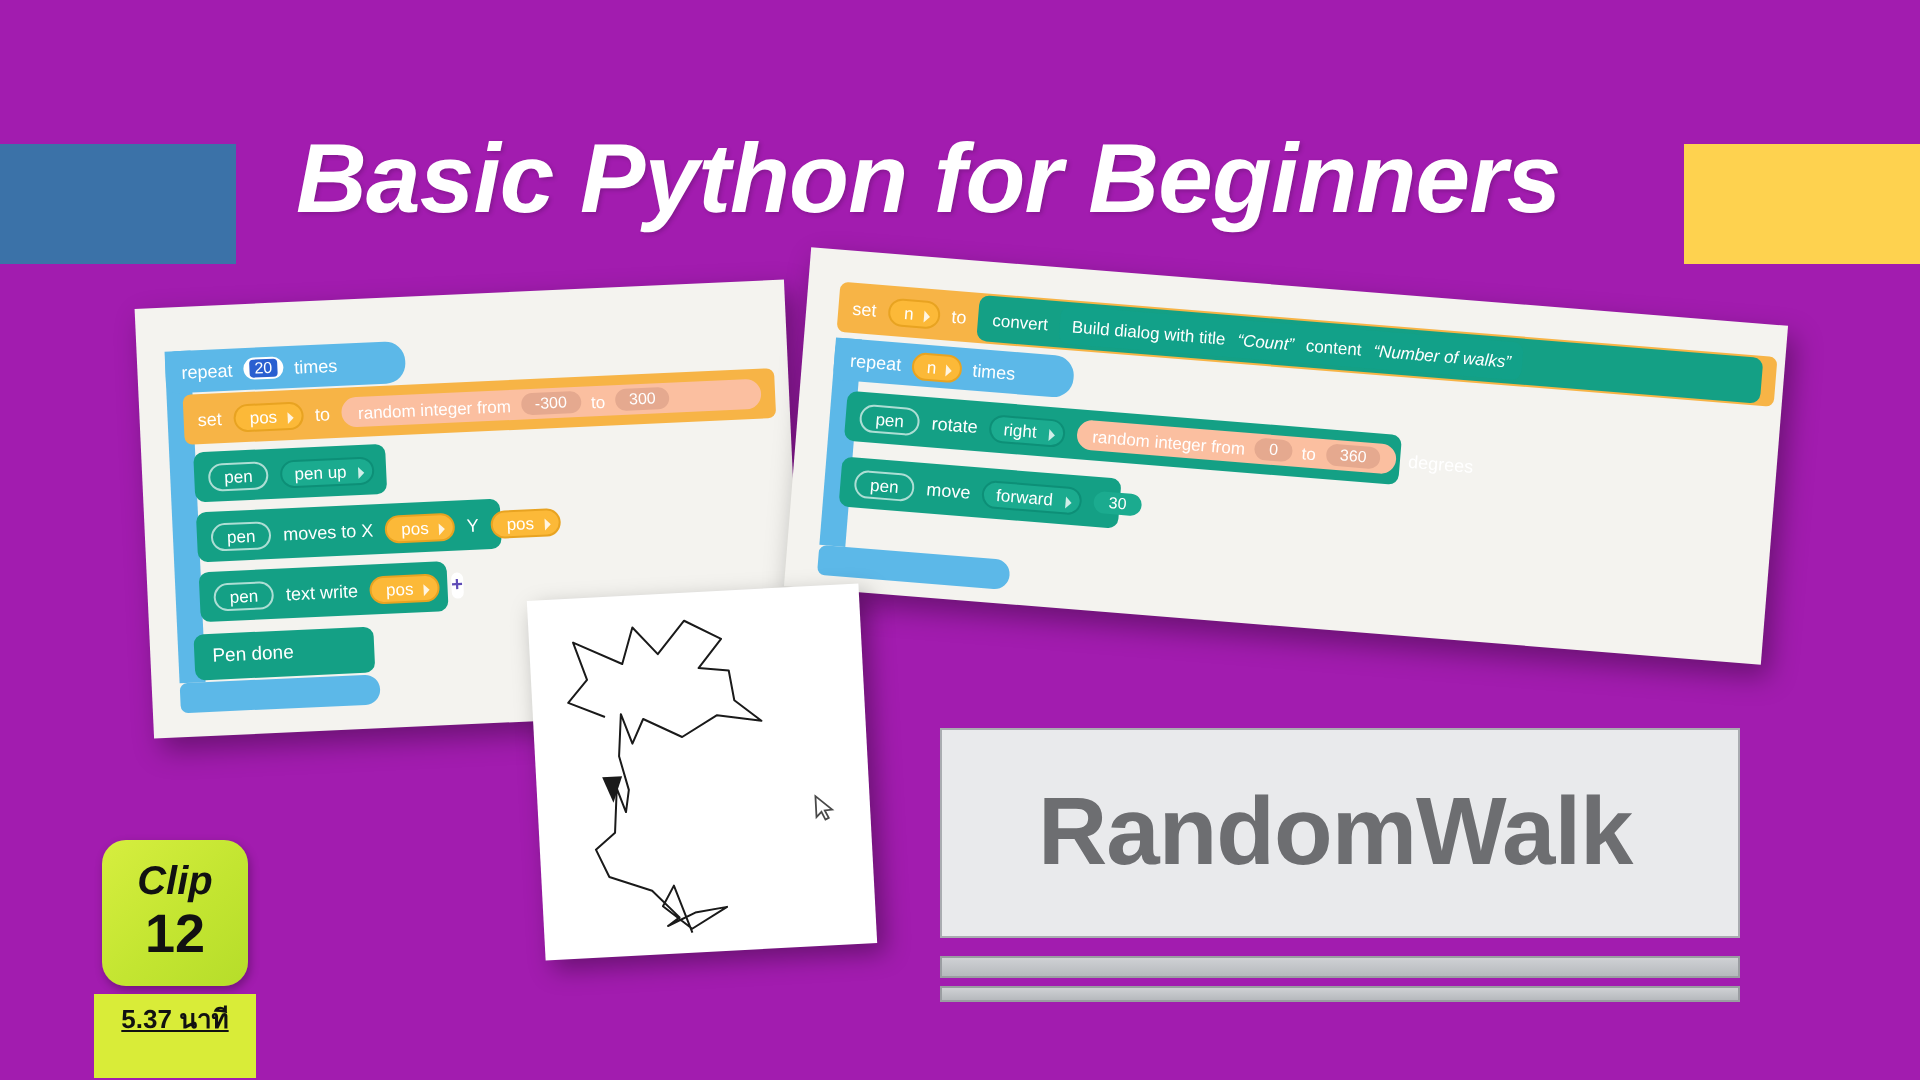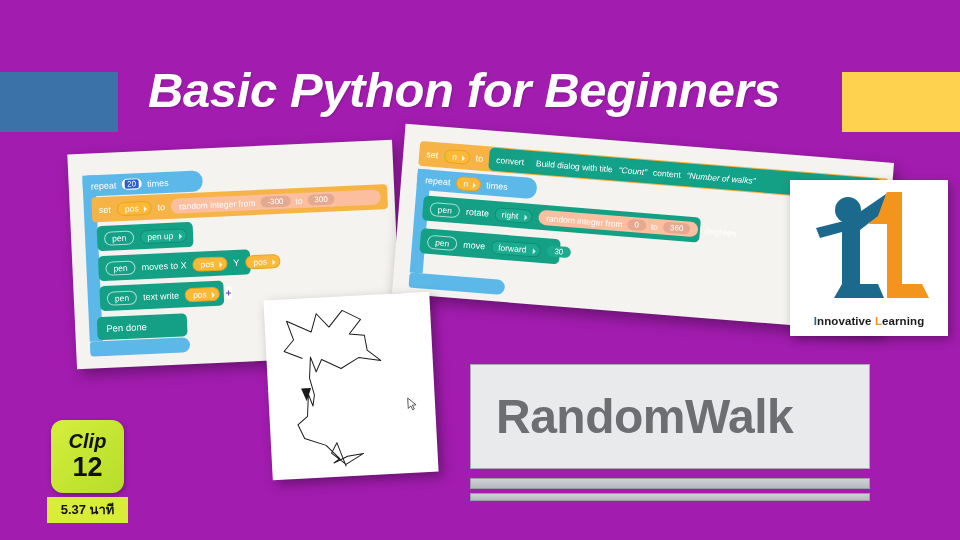--- a/index.html
+++ b/index.html
@@ -256,21 +256,21 @@
     position: absolute;
     left: 470px; top: 364px;
     width: 400px; height: 105px;
     background: #e9eaec;
     border: 1px solid #a9acb0;
     box-sizing: border-box;
     display: flex;
     align-items: center;
   }
   #rw-text {
-    margin-left: 25px;
+    margin-left: 48px;
     font-size: 48px;
     font-weight: bold;
     color: #6d6e71;
     letter-spacing: -0.5px;
   }
   .rw-bar {
     position: absolute;
     left: 470px;
     width: 400px;
     background: linear-gradient(#cfd1d4, #b6b9bd);
@@ -309,22 +309,23 @@
   }
   #clip-time {
     position: absolute;
     left: 47px; top: 497px;
     width: 81px;
     background: #d9ec38;
     text-align: center;
     font-size: 13px;
     font-weight: bold;
     color: #111;
-    padding: 2px 0 3px;
+    padding: 2px 0 19px;
     box-sizing: border-box;
+    text-decoration: underline;
   }
 </style>
 </head>
 <body>
 
 <div id="stage">
 
   <div class="accent-left"></div>
   <div class="accent-right"></div>
 
@@ -428,31 +429,20 @@
   <div id="canvas-sheet">
     <svg width="166" height="180" viewBox="0 0 166 180">
       <path id="walk-path" fill="none" stroke="#1a1a1a" stroke-width="1" stroke-linejoin="round" d="M36,60 L18,52 L28,41 L22,22 L46,34 L52,16 L64,30 L78,14 L96,24 L84,38 L99,40 L101,55 L114,66 L92,62 L74,72 L55,62 L49,74 L44,59 L42,80 L46,97 L44,108 L40,96 L38,118 L28,126 L34,140 L55,148 L68,162 L62,166 L76,160 L92,158 L74,168 L60,156 L66,146 L74,170"></path>
       <polygon points="38,103 33,90 43,90" fill="#1a1a1a"></polygon>
     </svg>
     <svg class="cursor-arrow" viewBox="0 0 11 14">
       <path d="M1,1 L1,11.5 L3.6,9 L5.4,13 L7.1,12.2 L5.3,8.4 L9,8.2 Z" fill="#ffffff" stroke="#4a4a4a" stroke-width="0.9"></path>
     </svg>
   </div>
 
-  <div id="logo-card">
-    <svg width="158" height="130" viewBox="0 0 158 130">
-
-      <polygon points="97,12 112,12 112,104 132,104 139,118 97,118" fill="#f3941d"></polygon>
-      <polygon points="97,12 79,44 97,44" fill="#f3941d"></polygon>
-
-      <circle cx="58" cy="30" r="13" fill="#1b6a8e"></circle>
-      <polygon points="58,40 96,14 88,36 70,50 70,104 88,104 94,118 44,118 52,104 52,52 30,58 26,48" fill="#1b6a8e"></polygon>
-    </svg>
-    <div class="logo-caption"><span class="cap-i">I</span><span>nnovative </span><span class="cap-l">L</span><span>earning</span></div>
-  </div>
 
   <div id="rw-box">
     <div id="rw-text">RandomWalk</div>
   </div>
   <div class="rw-bar" id="rw-bar1"></div>
   <div class="rw-bar" id="rw-bar2"></div>
 
   <div id="clip-badge">
     <div id="clip-word">Clip</div>
     <div id="clip-num">12</div>

